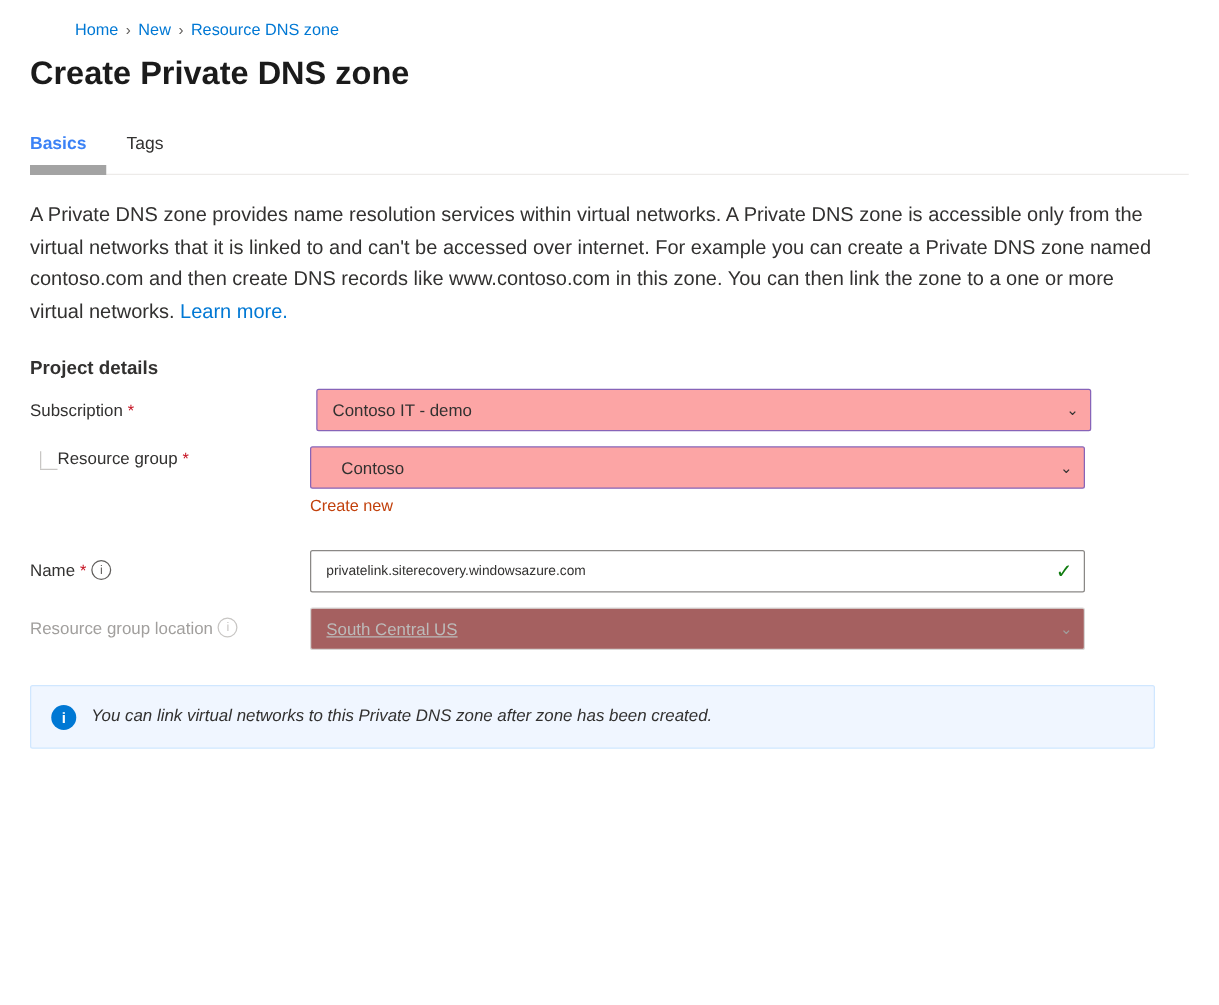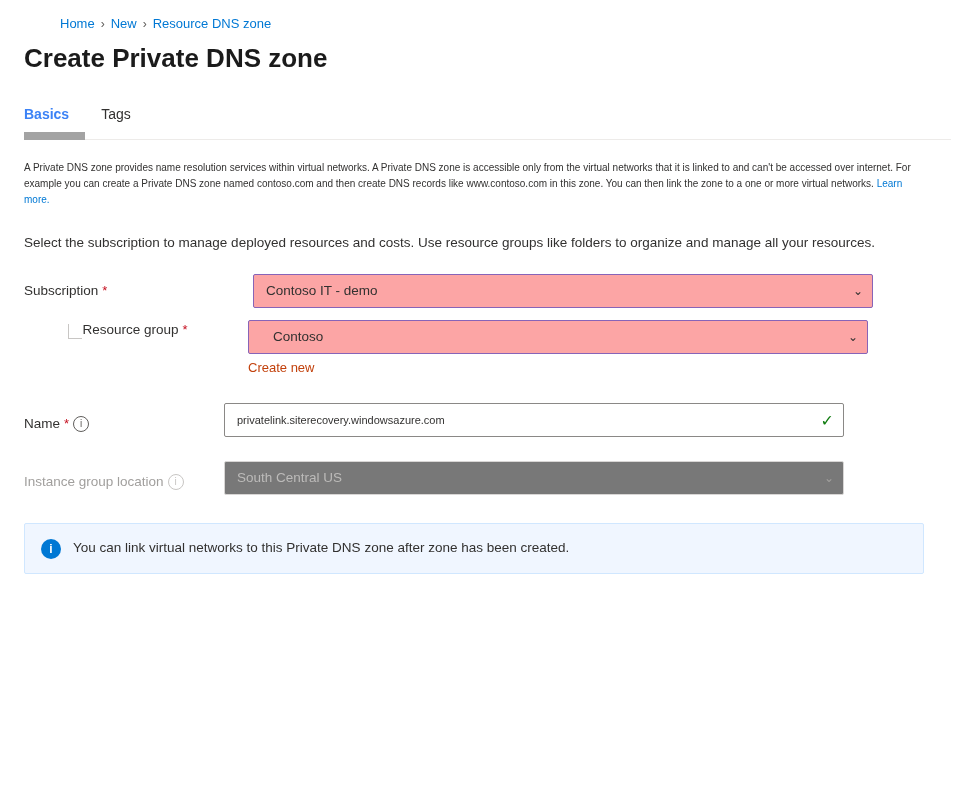--- a/index.html
+++ b/index.html
@@ -60,21 +60,21 @@
       color: #3b82f6;
       border-bottom: 8px solid #a3a3a3;
       font-weight: 600;
     }
     .tab:first-child {
       padding-left: 0;
     }
 
     
     .description {
-      font-size: 10px;
+      font-size: 16px;
       color: #323130;
       line-height: 1.6;
       margin-bottom: 24px;
       max-width: 900px;
     }
     .description a {
       color: #0078d4;
       text-decoration: none;
     }
 
@@ -92,22 +92,23 @@
       margin-bottom: 20px;
       max-width: 900px;
     }
 
     
     .form-section {
       margin-bottom: 28px;
     }
     .form-row {
       display: flex;
-      align-items: center;
-      margin-bottom: 24px;
+      align-items: flex-start;
+      margin-bottom: 12px;
+      gap: 24px;
     }
     .form-label-col {
       min-width: 200px;
       max-width: 200px;
       display: flex;
       align-items: center;
       gap: 4px;
       padding-top: 8px;
       font-size: 13.5px;
     }
@@ -143,24 +144,25 @@
       border: 1.5px solid #8764b8;
       border-radius: 2px;
       background: #fca5a5;
       font-size: 13.5px;
       color: #323130;
       appearance: none;
       cursor: pointer;
       height: 34px;
     }
     .select-field.disabled {
-      background: #404040;
+      background: #7f1d1d;
       color: #a19f9d;
       border-color: #c8c6c4;
       cursor: not-allowed;
+      text-decoration: underline;
     }
     .chevron-icon {
       position: absolute;
       right: 10px;
       top: 50%;
       transform: translateY(-50%);
       pointer-events: none;
       color: #323130;
       font-size: 12px;
     }
@@ -220,20 +222,21 @@
       color: white;
       font-size: 12px;
       font-weight: 700;
       flex-shrink: 0;
       margin-top: 1px;
     }
     .info-box-text {
       font-size: 13.5px;
       color: #323130;
       line-height: 1.5;
+      font-style: italic;
     }
 
     
     .select-field.highlighted {
       border: 1.5px solid #8764b8;
     }
     .select-field.rg-highlighted {
       border: 1.5px solid #8764b8;
       padding-left: 24px;
     }
@@ -262,21 +265,20 @@
       align-items: flex-start;
       gap: 24px;
       margin-top: 12px;
       margin-bottom: 4px;
     }
     .rg-label-area {
       min-width: 200px;
       max-width: 200px;
       display: flex;
       align-items: flex-start;
-      justify-content: center;
     }
     .rg-tree {
       display: flex;
       flex-direction: column;
       padding-top: 4px;
     }
     .rg-tree-vert {
       width: 1px;
       height: 14px;
       background: #c8c6c4;
@@ -317,21 +319,21 @@
   <div class="tab active">Basics</div>
   <div class="tab">Tags</div>
 </div>
 
 <p class="description">
   <span>A Private DNS zone provides name resolution services within virtual networks. A Private DNS zone is accessible only from the virtual networks that it is linked to and can't be accessed over internet. For example you can create a Private DNS zone named contoso.com and then create DNS records like www.contoso.com in this zone. You can then link the zone to a one or more virtual networks.</span>
   <a href="#">Learn more.</a>
 </p>
 
 <div class="form-section">
-  <p class="section-description">Select the subscription to manage deployed resources and costs. Use resource groups like folders to organize and manage all your resources.</p>
+  <div class="section-title">Project details</div>
 
   <div class="subscription-row">
     <div class="subscription-label-col">
       <span>Subscription</span>
       <span class="required-star">*</span>
     </div>
     <div class="subscription-control-col">
       <div class="select-wrapper">
         <select class="select-field highlighted">
           <option>Contoso IT - demo</option>
@@ -377,21 +379,21 @@
     <div class="form-control-col">
       <div class="text-input-wrapper">
         <input type="text" class="text-input" value="privatelink.siterecovery.windowsazure.com" style="">
         <span class="valid-check">✓</span>
       </div>
     </div>
   </div>
 
   <div class="form-row">
     <div class="form-label-col" style="color:#a19f9d;">
-      <span>Instance group location</span>
+      <span>Resource group location</span>
       <span class="info-icon" style="border-color:#c8c6c4; color:#c8c6c4;">i</span>
     </div>
     <div class="form-control-col">
       <div class="select-wrapper">
         <select class="select-field disabled" disabled="">
           <option>South Central US</option>
         </select>
         <span class="chevron-icon disabled">⌄</span>
       </div>
     </div>

